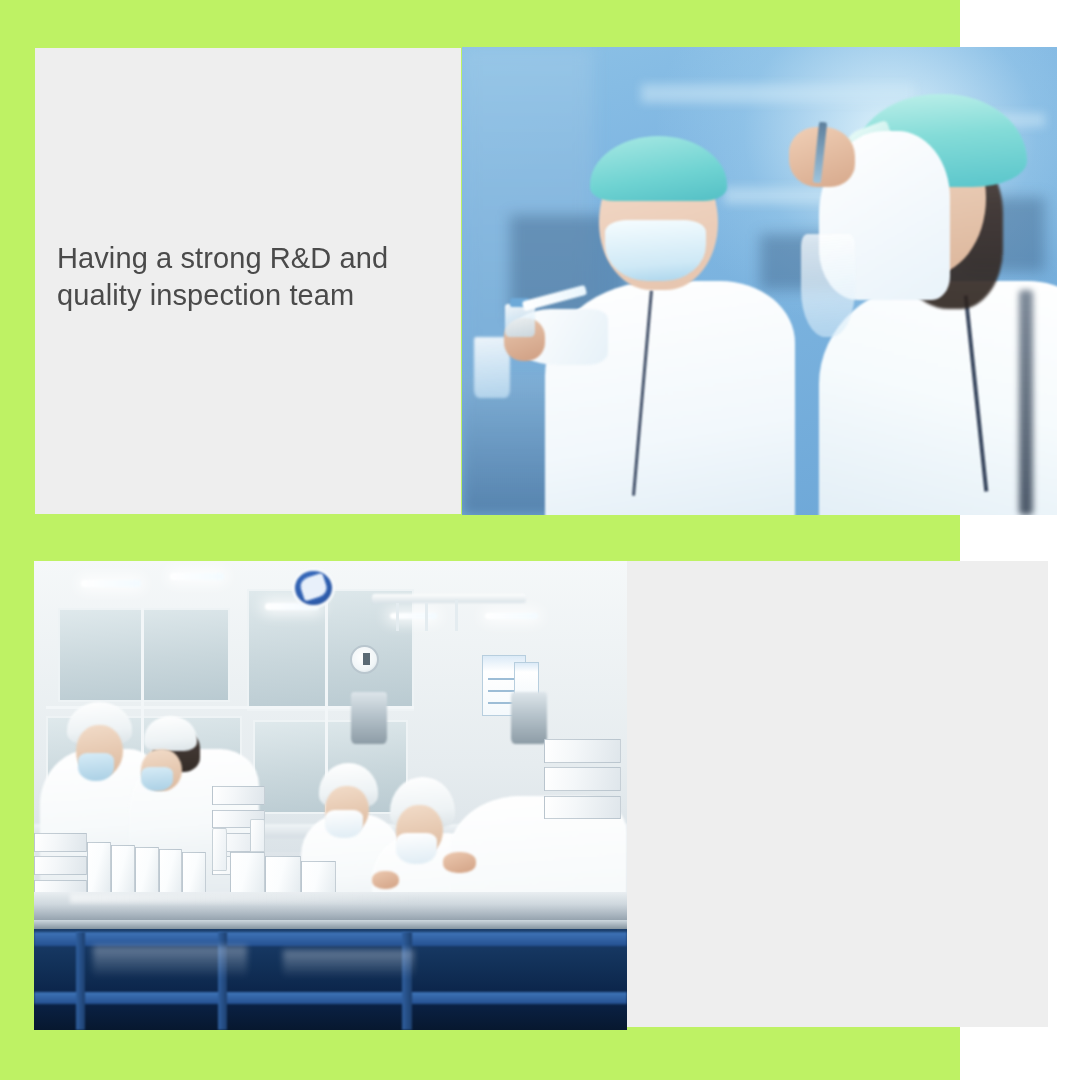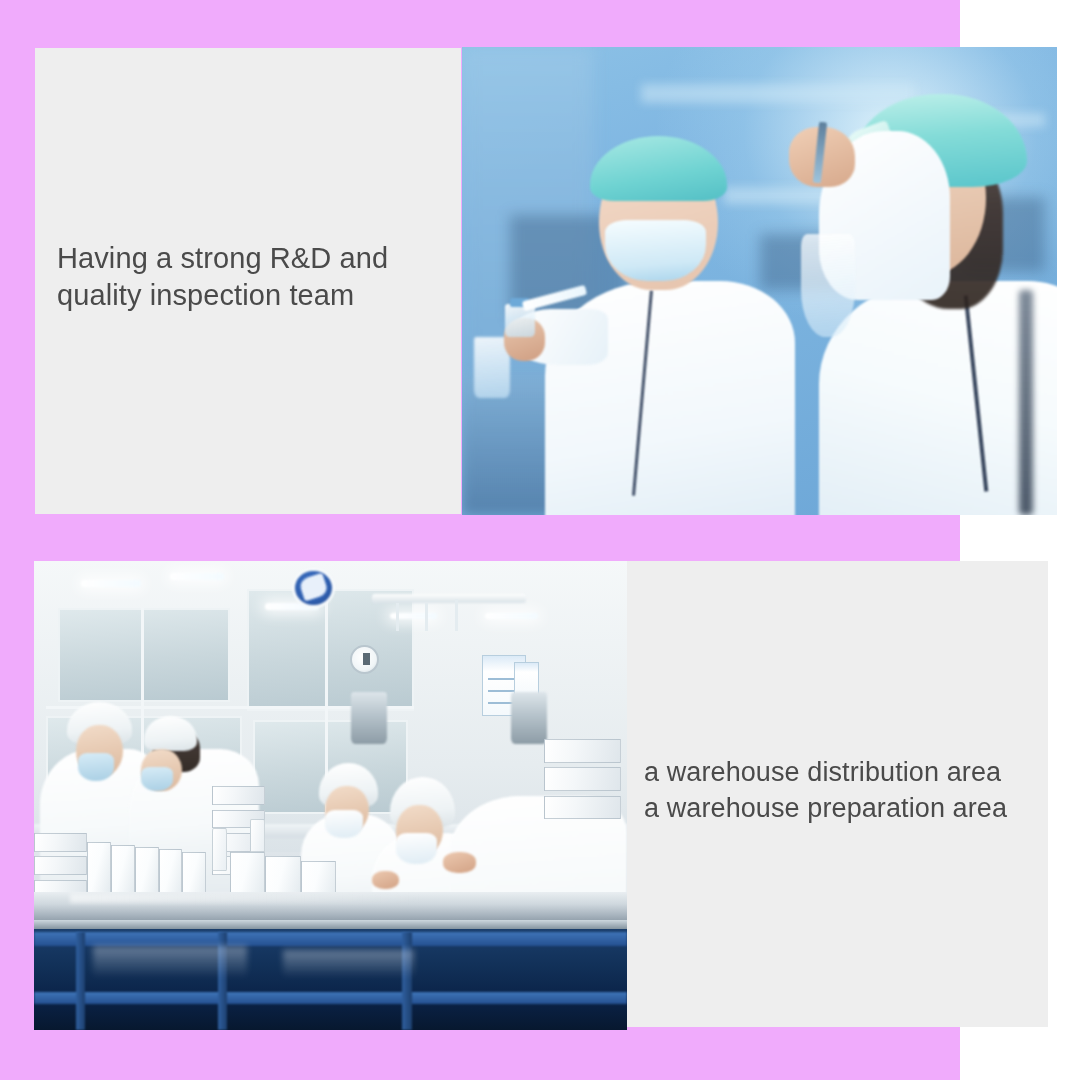--- a/index.html
+++ b/index.html
@@ -10,21 +10,21 @@
     height: 1080px;
     background: #ffffff;
     font-family: "Liberation Sans", sans-serif;
     overflow: hidden;
   }
 
   #page {
     position: relative;
     width: 960px;
     height: 1080px;
-    background: #f0abfc;
+    background: #bef264;
   }
 
   
   .section-top {
     position: absolute;
     left: 0; top: 0;
     width: 1080px;
     height: 530px;
   }
 
@@ -679,17 +679,15 @@
       <div class="p2-bluebar" style="left:0%;top:92%;width:100%;height:2.4%;"></div>
       <div class="p2-leg" style="left:7%;top:79%;width:1.6%;height:21%;"></div>
       <div class="p2-leg" style="left:31%;top:79%;width:1.6%;height:21%;"></div>
       <div class="p2-leg" style="left:62%;top:79%;width:1.8%;height:21%;"></div>
       <div class="p2-refl" style="left:10%;top:82%;width:26%;height:7%;"></div>
       <div class="p2-refl" style="left:42%;top:83%;width:22%;height:6%;"></div>
     </div>
 
     <div class="panel-gray-bottom"></div>
 
-    <div class="caption-bottom">a warehouse distribution area
-a warehouse preparation area</div>
   </div>
 
 </div>
 
 </body></html>

